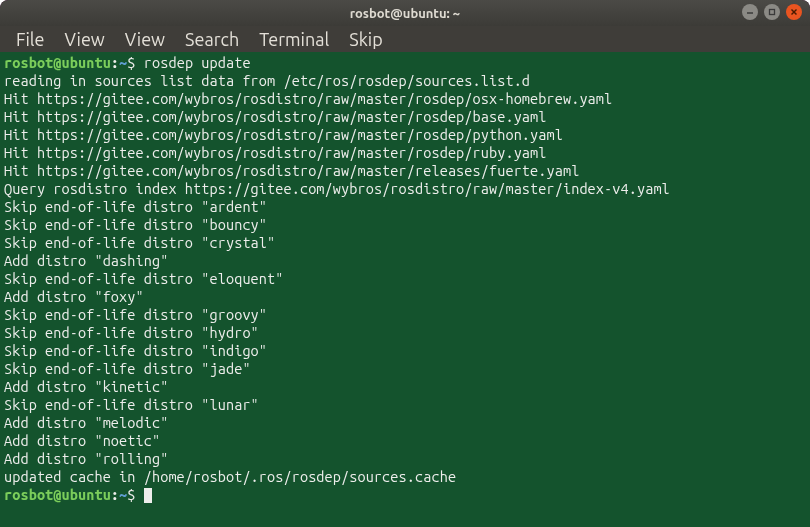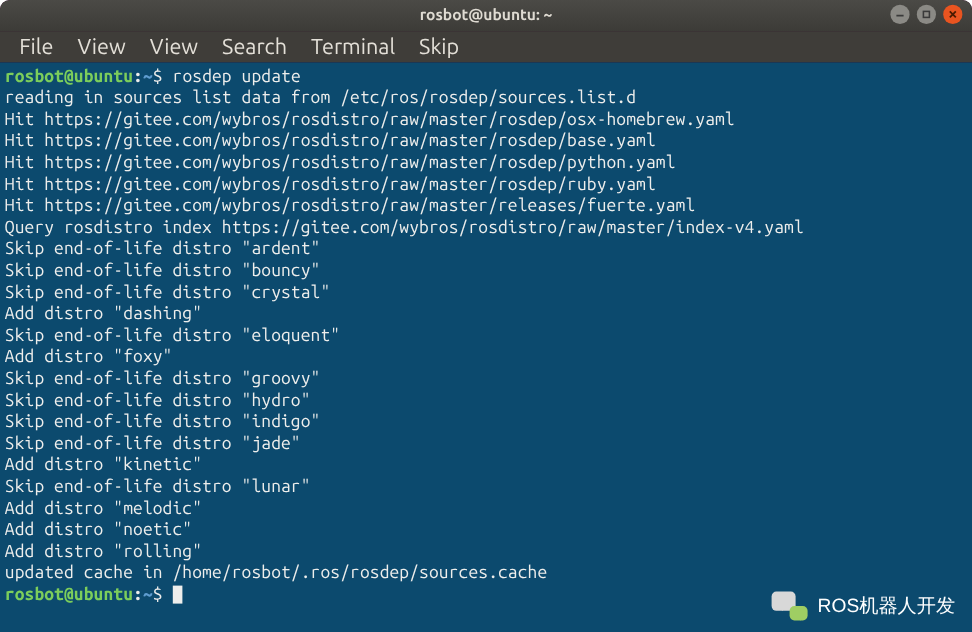--- a/index.html
+++ b/index.html
@@ -6,21 +6,21 @@
   .window{width:810px;height:527px;background:#300a24;display:flex;flex-direction:column;border-radius:8px 8px 0 0;overflow:hidden;position:relative}
   .titlebar{height:26px;background:linear-gradient(#4b4a46,#3c3b37);display:flex;align-items:center;justify-content:center;position:relative;border-radius:8px 8px 0 0;font-family:Ubuntu,"Segoe UI",sans-serif}
   .titlebar-title{color:#dfdbd2;font-size:13px;font-weight:600}
   .winbtns{position:absolute;right:8px;top:4px;display:flex;gap:6px}
   .winbtn{width:16px;height:16px;border-radius:50%;display:flex;align-items:center;justify-content:center;font-size:10px;color:#3a3a3a;font-family:sans-serif}
   .min{background:#8b8a85}
   .max{background:#8b8a85}
   .close{background:#e95420}
   .menubar{height:26px;background:#3f3d39;display:flex;align-items:center;padding:0 6px;gap:0;font-family:Ubuntu,"Segoe UI",sans-serif}
   .menu-item{color:#e4e0d8;font-size:18px;padding:3px 10px;cursor:pointer}
-  .term{flex:1;background:#0c4a6e;color:#eeeeec;font-size:14.5px;line-height:18px;padding:2px 4px;white-space:pre;font-family:"Ubuntu Mono","DejaVu Sans Mono",monospace;letter-spacing:0.1px}
+  .term{flex:1;background:#14532d;color:#eeeeec;font-size:14.5px;line-height:18px;padding:2px 4px;white-space:pre;font-family:"Ubuntu Mono","DejaVu Sans Mono",monospace;letter-spacing:0.1px}
   .prompt-user{color:#7cce5b;font-weight:bold}
   .prompt-colon{color:#eeeeec;font-weight:bold}
   .prompt-path{color:#5f9dd0;font-weight:bold}
   .prompt-dollar{color:#eeeeec}
   .cursor{background:#eeeeec;display:inline-block;width:8px;height:15px;vertical-align:text-bottom}
   .watermark{position:absolute;right:14px;bottom:10px;display:flex;align-items:center;gap:8px;color:#fff;font-family:"Microsoft YaHei","PingFang SC",sans-serif;font-size:16px;pointer-events:none}
   .wm-badge{width:30px;height:24px;position:relative}
   .bubble{position:absolute;border-radius:4px;background:#d8d8d8}
   .b1{width:20px;height:16px;left:0;top:0}
   .b1:after{content:"";position:absolute;left:5px;bottom:-4px;border:4px solid transparent;border-top-color:#d8d8d8}
@@ -54,20 +54,13 @@
   </div>
   <div class="menubar">
     <span class="menu-item">File</span>
     <span class="menu-item">View</span>
     <span class="menu-item">View</span>
     <span class="menu-item">Search</span>
     <span class="menu-item">Terminal</span>
     <span class="menu-item">Skip</span>
   </div>
   <div class="term" id="term"><div><span><span class="prompt-user">rosbot@ubuntu</span><span class="prompt-colon">:</span><span class="prompt-path">~</span><span class="prompt-dollar">$</span></span><span> rosdep update</span></div><div>reading in sources list data from /etc/ros/rosdep/sources.list.d</div><div>Hit https://gitee.com/wybros/rosdistro/raw/master/rosdep/osx-homebrew.yaml</div><div>Hit https://gitee.com/wybros/rosdistro/raw/master/rosdep/base.yaml</div><div>Hit https://gitee.com/wybros/rosdistro/raw/master/rosdep/python.yaml</div><div>Hit https://gitee.com/wybros/rosdistro/raw/master/rosdep/ruby.yaml</div><div>Hit https://gitee.com/wybros/rosdistro/raw/master/releases/fuerte.yaml</div><div>Query rosdistro index https://gitee.com/wybros/rosdistro/raw/master/index-v4.yaml</div><div>Skip end-of-life distro "ardent"</div><div>Skip end-of-life distro "bouncy"</div><div>Skip end-of-life distro "crystal"</div><div>Add distro "dashing"</div><div>Skip end-of-life distro "eloquent"</div><div>Add distro "foxy"</div><div>Skip end-of-life distro "groovy"</div><div>Skip end-of-life distro "hydro"</div><div>Skip end-of-life distro "indigo"</div><div>Skip end-of-life distro "jade"</div><div>Add distro "kinetic"</div><div>Skip end-of-life distro "lunar"</div><div>Add distro "melodic"</div><div>Add distro "noetic"</div><div>Add distro "rolling"</div><div>updated cache in /home/rosbot/.ros/rosdep/sources.cache</div><div><span><span class="prompt-user">rosbot@ubuntu</span><span class="prompt-colon">:</span><span class="prompt-path">~</span><span class="prompt-dollar">$</span></span><span> </span><span class="cursor"></span></div></div>
-  <div class="watermark">
-    <span class="wm-badge">
-      <span class="bubble b1"></span>
-        <span class="bubble b2"></span>
-    </span>
-    <span>ROS机器人开发</span>
-  </div>
 </div>
 
 </body></html>

